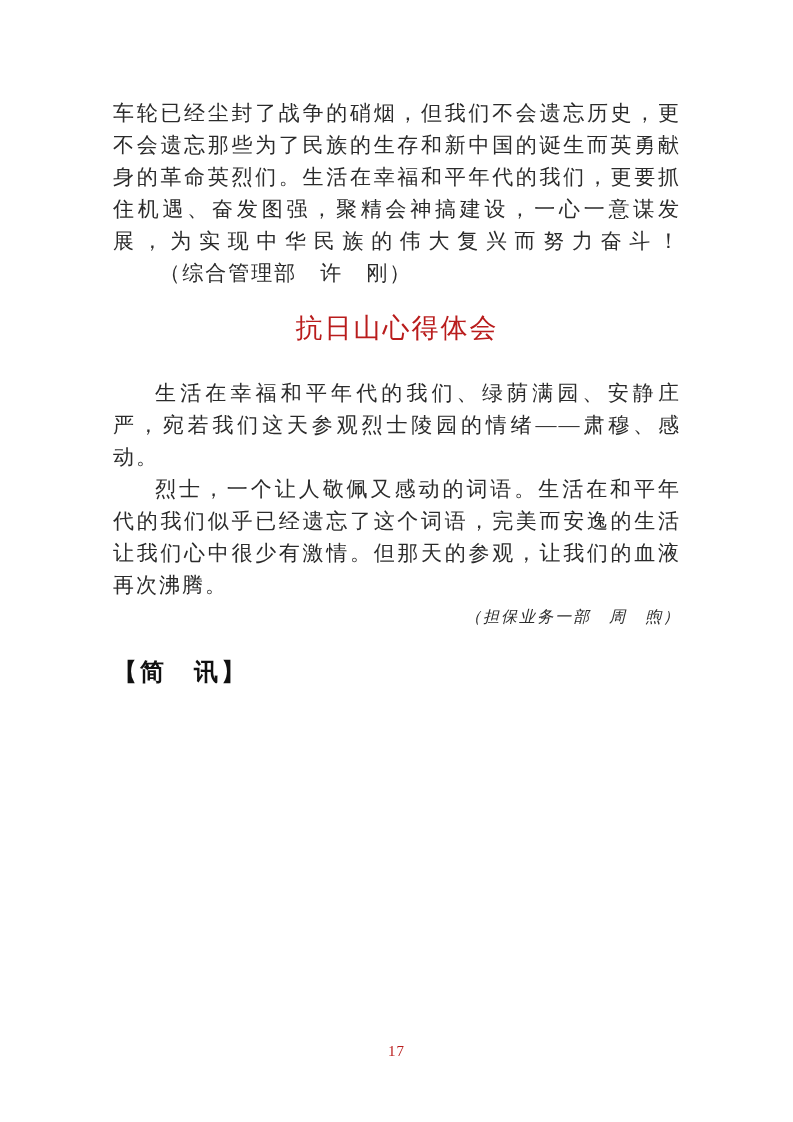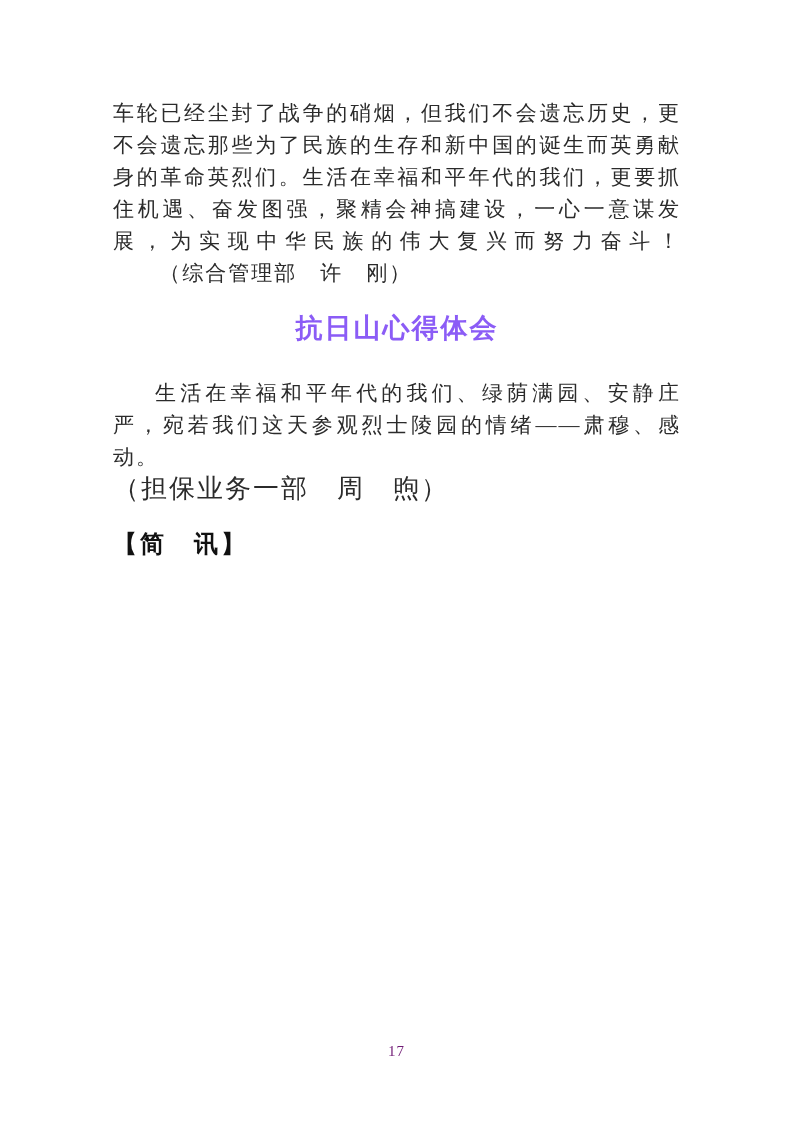--- a/index.html
+++ b/index.html
@@ -32,64 +32,67 @@
   }
   .indent {
     text-indent: 2em;
   }
   .attribution-inline {
     padding-left: 2.2em;
     white-space: nowrap;
   }
   .article-title {
     font-family: "Liberation Sans", "DejaVu Sans", sans-serif;
-    font-weight: bold;
+    font-weight: normal;
     font-size: 27px;
     line-height: 36px;
     letter-spacing: 2px;
     text-align: center;
-    color: #8b5cf6;
+    color: #b91c1c;
     margin: 21px 0 31px 0;
   }
   .attribution-line {
-    font-size: 26px;
+    text-align: right;
+    font-size: 16px;
     line-height: 32px;
     letter-spacing: 2px;
+    font-style: italic;
   }
   .brief-header {
     font-family: "Liberation Sans", "DejaVu Sans", sans-serif;
     font-weight: bold;
     font-size: 24px;
     line-height: 34px;
     letter-spacing: 3px;
     color: #111111;
     margin: 22px 0 2px 0;
   }
   .page-number {
     position: absolute;
     left: 0;
     right: 0;
     bottom: 62px;
     text-align: center;
     font-size: 15px;
     letter-spacing: 1px;
-    color: #701a75;
+    color: #b91c1c;
   }
 </style>
 </head>
 <body>
 
 <div class="page">
 
   <p class="body-text"><span>车轮已经尘封了战争的硝烟，但我们不会遗忘历史，更不会遗忘那些为了民族的生存和新中国的诞生而英勇献身的革命英烈们。生活在幸福和平年代的我们，更要抓住机遇、奋发图强，聚精会神搞建设，一心一意谋发展，为实现中华民族的伟大复兴而努力奋斗！</span><span class="attribution-inline">（综合管理部　许　刚）</span></p>
 
   <h1 class="article-title">抗日山心得体会</h1>
 
   <div>
       <p class="body-text indent">生活在幸福和平年代的我们、绿荫满园、安静庄严，宛若我们这天参观烈士陵园的情绪——肃穆、感动。</p>
+      <p class="body-text indent">烈士，一个让人敬佩又感动的词语。生活在和平年代的我们似乎已经遗忘了这个词语，完美而安逸的生活让我们心中很少有激情。但那天的参观，让我们的血液再次沸腾。</p>
     </div>
 
   <p class="attribution-line">（担保业务一部　周　煦）</p>
 
   <h2 class="brief-header">【简　讯】</h2>
 
   <div class="page-number">17</div>
 
 </div>
 

